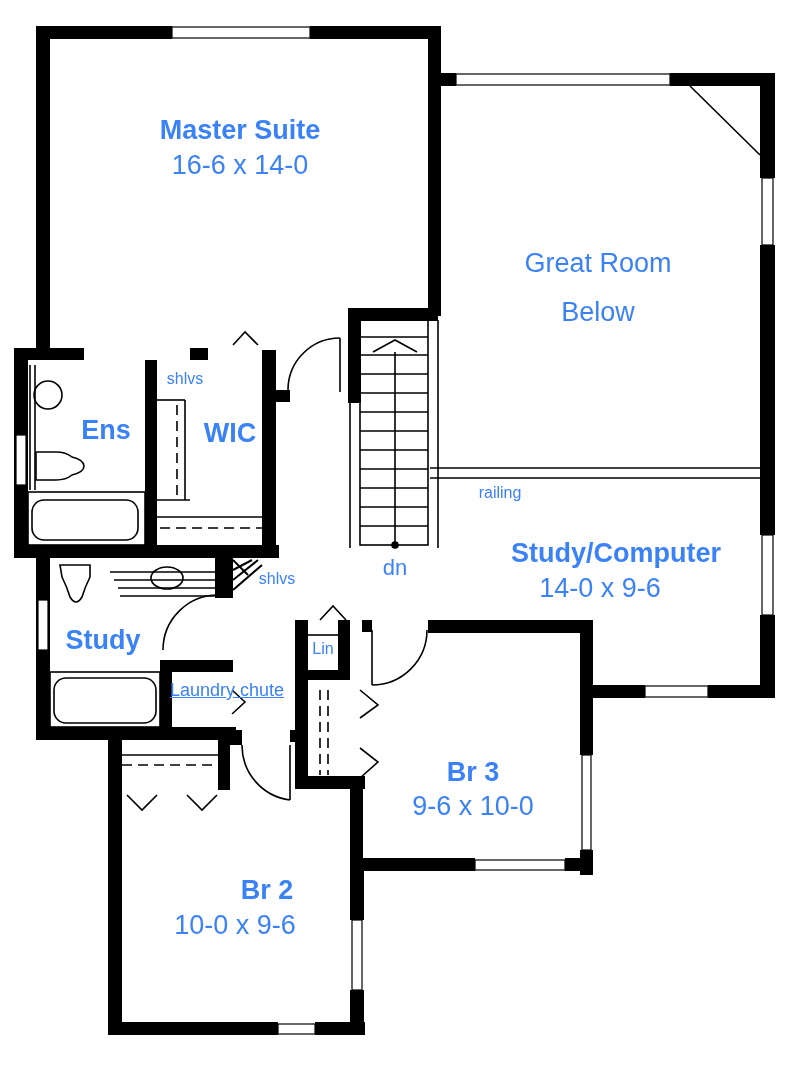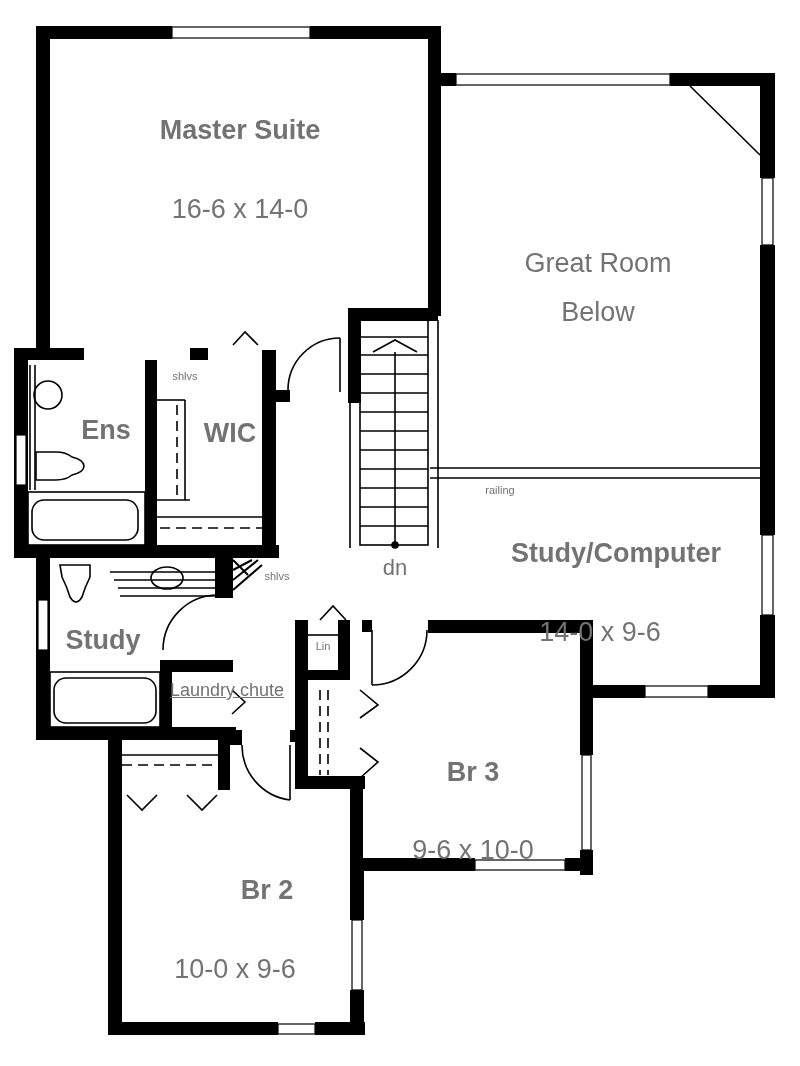--- a/index.html
+++ b/index.html
@@ -1,22 +1,22 @@
 <!DOCTYPE html>
 <html><head>
 <meta charset="utf-8">
 <style>
   html, body { margin: 0; padding: 0; background: #ffffff; }
   body { width: 800px; height: 1066px; position: relative; overflow: hidden; font-family: "Liberation Sans", sans-serif; }
   svg { position: absolute; left: 0; top: 0; }
-  .lbl { position: absolute; color: #737373; text-align: center; white-space: nowrap; transform: translateX(-50%); line-height: 1.15; }
+  .lbl { position: absolute; color: #3b82f6; text-align: center; white-space: nowrap; transform: translateX(-50%); line-height: 1.15; }
   .title { font-weight: bold; font-size: 27px; }
-  .dim { font-size: 27px; margin-top: 44px; }
+  .dim { font-size: 27px; }
   .mid { font-size: 27px; }
-  .small { font-size: 11px; }
+  .small { font-size: 16px; }
   .tiny { font-size: 18px; text-decoration: underline; }
 </style>
 </head>
 <body>
 
 <svg width="800" height="1066" viewBox="0 0 800 1066">
   <g fill="#000" stroke="none">
 
     <rect x="36" y="26" width="14" height="325"></rect>
     <rect x="36" y="26" width="136" height="13"></rect>

